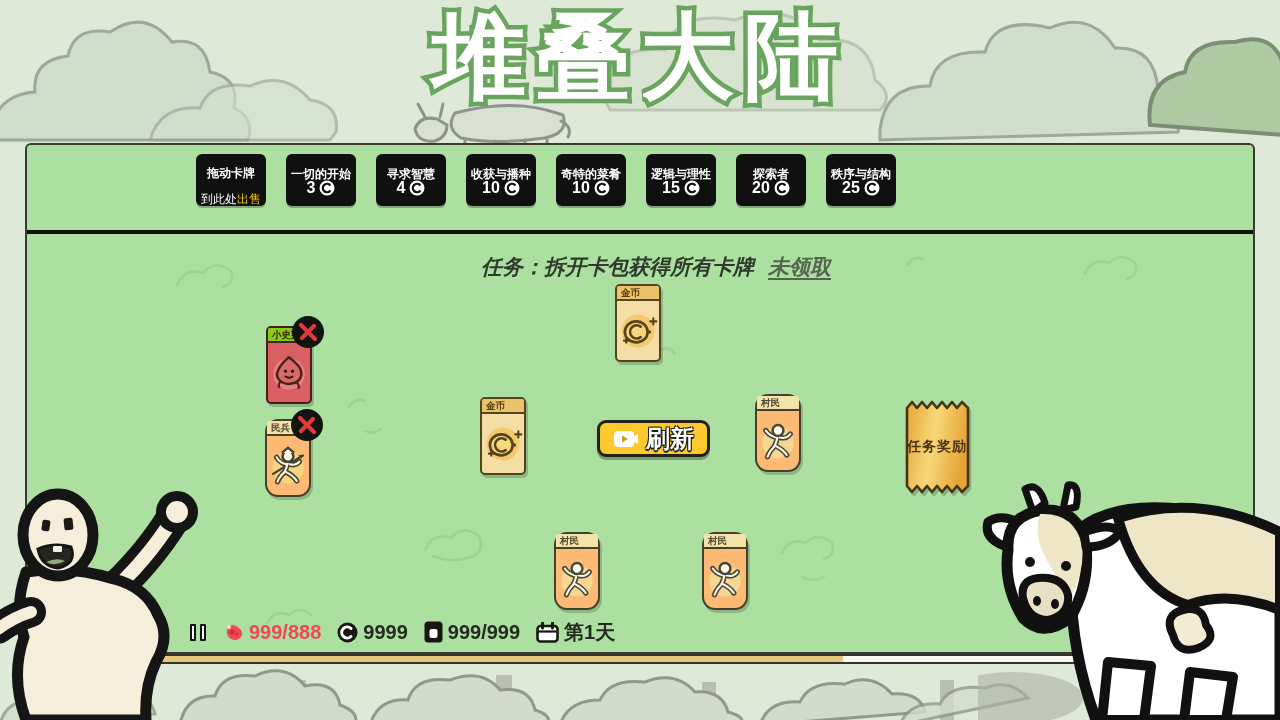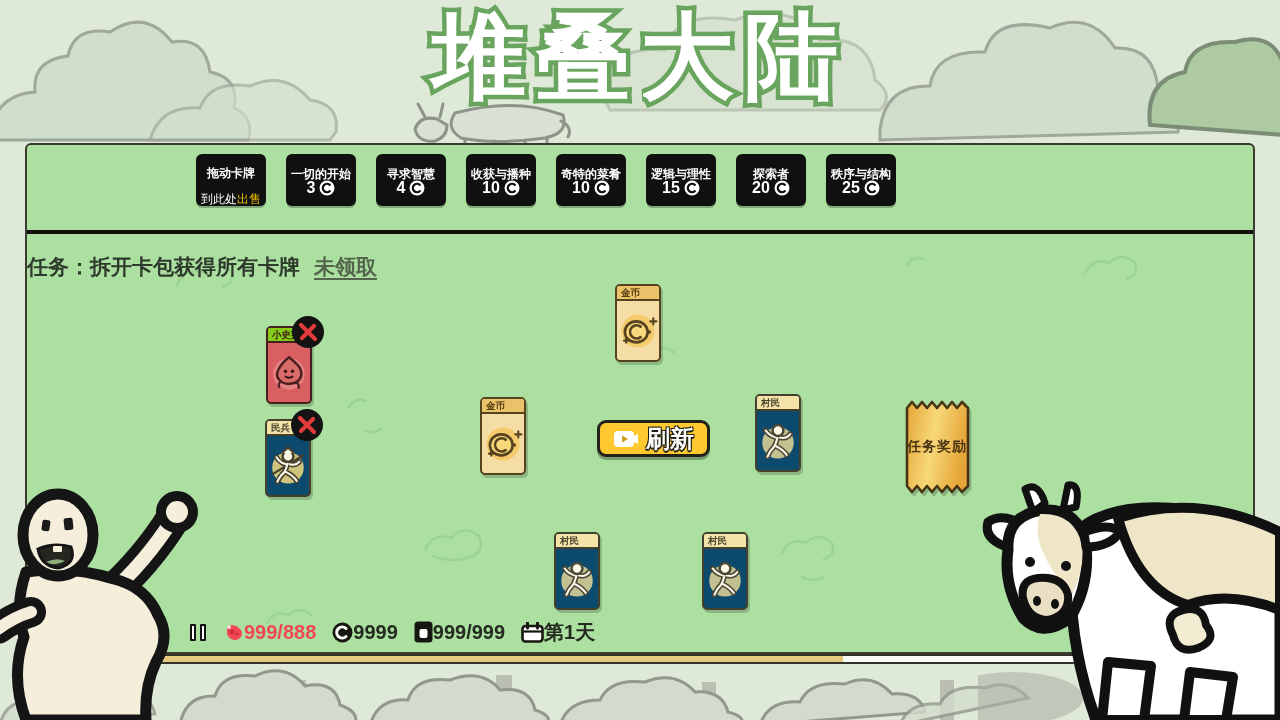--- a/index.html
+++ b/index.html
@@ -32,34 +32,34 @@
   }
   .pack-name{font-size:12px;font-weight:700;line-height:1.25;padding:13px 3px 0 3px;}
   .pack-price{position:absolute;bottom:9px;left:0;width:100%;display:flex;align-items:center;justify-content:center;gap:4px;font-size:16px;font-weight:700;}
   .sell .pack-name{padding-top:12px;}
   .sell-line2{font-size:12px;font-weight:400;margin-top:10px;}
   .sell-hl{color:#f2c200;}
 
   .divider{position:absolute;left:0;top:85px;width:100%;height:4px;background:#13130e;}
 
   
-  .quest{position:absolute;top:108px;left:0;width:100%;font-size:21px;font-weight:700;color:#2e3a2b;}
+  .quest{position:absolute;top:108px;left:16px;width:100%;text-align:center;font-size:21px;font-weight:700;color:#2e3a2b;font-style:italic;}
   .quest-claim{color:#55654d;border-bottom:2px solid #55654d;margin-left:14px;cursor:pointer;font-weight:700;}
 
   
   .card{
     position:absolute;width:46px;height:78px;border-radius:5px;border:2.5px solid #45402e;
     box-shadow:2px 3px 0 rgba(0,0,0,.18);cursor:grab;
   }
   .card-head{height:15px;border-bottom:2px solid;border-radius:2px 2px 0 0;
     font-size:9.5px;font-weight:700;line-height:14px;padding-left:4px;text-align:left;white-space:nowrap;overflow:hidden;}
   .card-body{position:absolute;left:0;top:15px;right:0;bottom:0;display:flex;align-items:center;justify-content:center;}
   .t-coin{border-color:#55431f;background:#f5dda6;}
   .t-coin .card-head{background:#eac26a;border-color:#55431f;color:#573f12;}
-  .t-cream{border-color:#45402e;background:#0c4a6e;}
+  .t-cream{border-color:#45402e;background:#fdba74;border-radius:13px;}
   .t-cream .card-head{background:#f3e3a8;border-color:#45402e;color:#4c4730;}
   .t-enemy{border-color:#431f1f;background:#d95f63;}
   .t-enemy .card-head{background:#84cc16;border-color:#431f1f;color:#3f1515;}
 
   .badge{position:absolute;top:-12px;right:-14px;width:32px;height:32px;border-radius:50%;
     background:#131313;display:flex;align-items:center;justify-content:center;}
 
   
   .refresh-btn{
     position:absolute;left:570px;top:275px;width:113px;height:37px;background:#fdc92f;
@@ -69,21 +69,21 @@
   .refresh-label{color:#fff;font-weight:800;font-size:24px;
     text-shadow:-1px -1px 0 #1e1e14,1px -1px 0 #1e1e14,-1px 1px 0 #1e1e14,1px 1px 0 #1e1e14,0 2px 0 #1e1e14;}
 
   
   .ticket{position:absolute;left:878px;top:254px;width:64px;height:96px;cursor:pointer;filter:drop-shadow(2px 3px 0 rgba(0,0,0,.2));}
   .ticket-label{position:absolute;left:0;top:0;width:100%;height:100%;display:flex;align-items:center;justify-content:center;
     font-size:14px;font-weight:800;color:#4a3414;letter-spacing:1px;}
 
   
   .statusbar{position:absolute;left:163px;bottom:7px;display:flex;align-items:center;gap:16px;height:26px;}
-  .stat{display:flex;align-items:center;font-size:20px;font-weight:700;color:#242a20;}
+  .stat{display:flex;align-items:center;gap:5px;font-size:20px;font-weight:700;color:#242a20;}
   .stat.red{color:#f24755;}
   .pause-btn{display:flex;gap:4px;cursor:pointer;margin-right:2px;}
   .pause-btn span{display:block;width:6px;height:17px;background:#fff;border:2.5px solid #121212;border-radius:1px;}
 
   
   .daybar{position:absolute;left:25px;top:654px;width:1230px;height:10px;background:#fbfbf6;
     border-top:2px solid #33332b;border-bottom:2px solid #33332b;z-index:1;}
   .daybar-fill{height:100%;background:#e6c87d;}
 
   .char-doodle{position:absolute;left:-4px;top:487px;z-index:5;}

